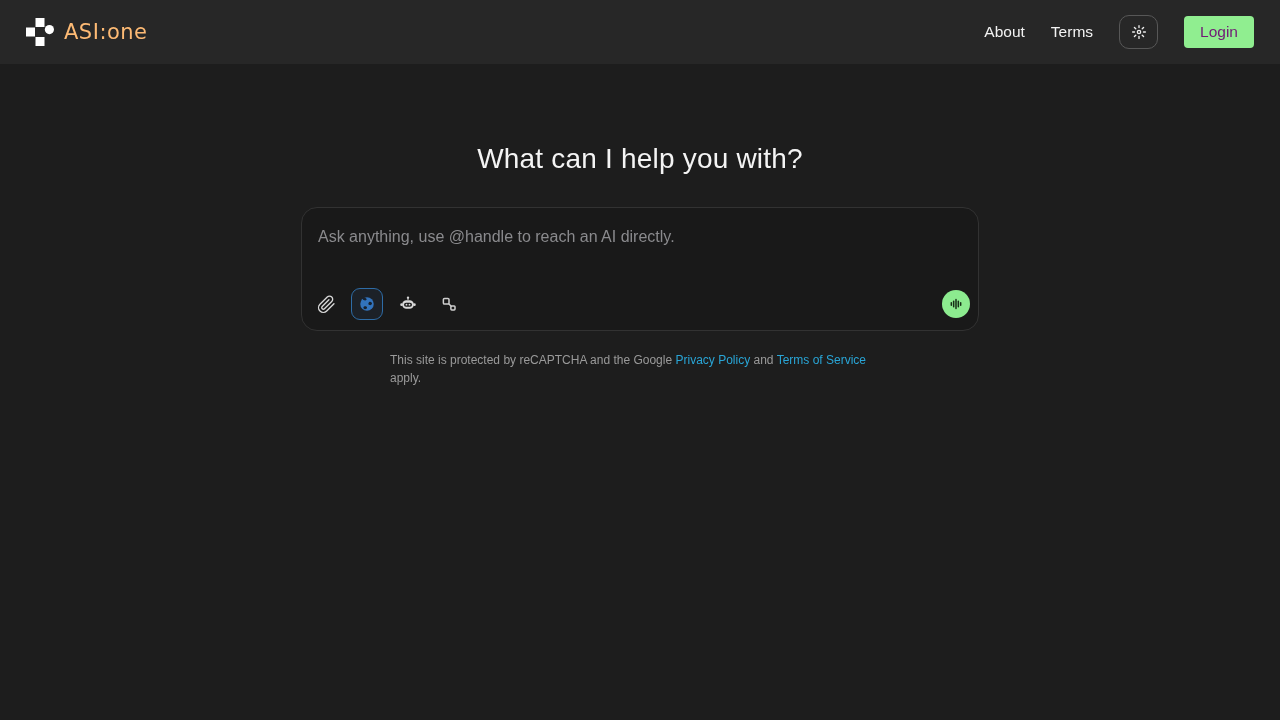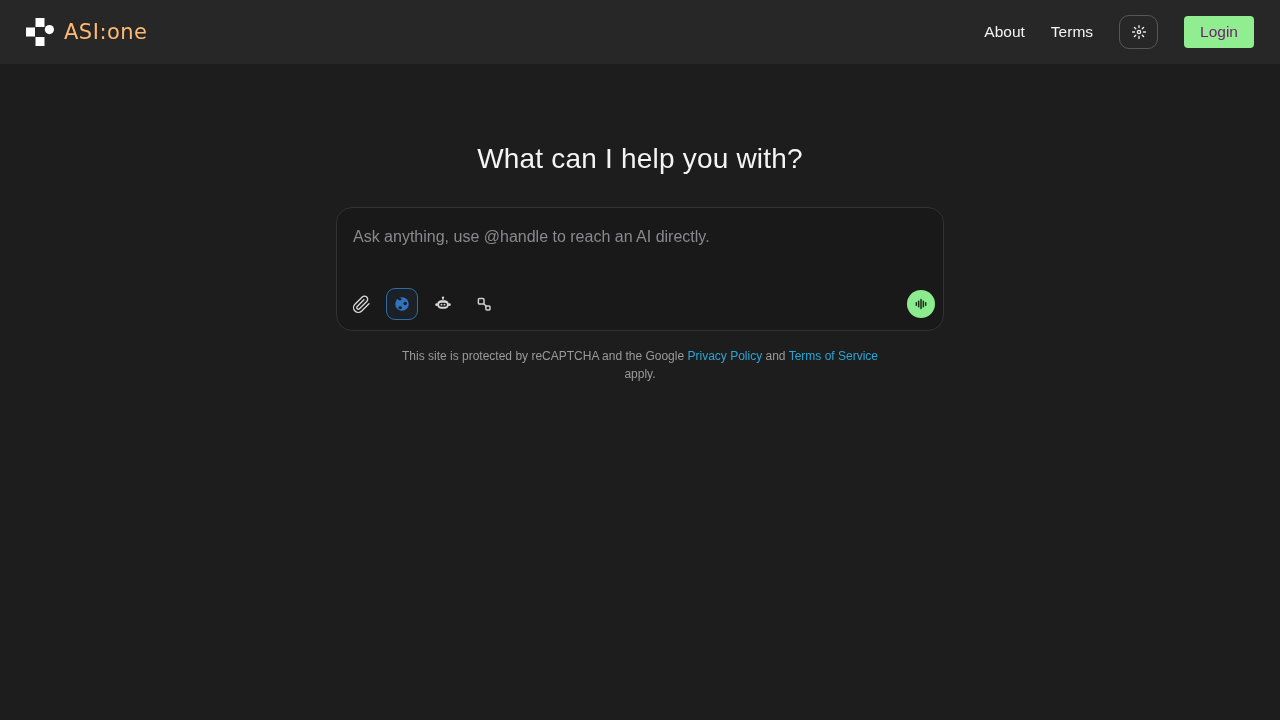--- a/index.html
+++ b/index.html
@@ -73,23 +73,23 @@
   .heading {
     margin-top: 78px;
     font-size: 28px;
     line-height: 34px;
     font-weight: 500;
     letter-spacing: 0.2px;
     color: #f4f4f4;
   }
 
   .composer {
-    width: 608px;
+    width: 678px;
     height: 124px;
-    margin: 31px auto 16px;
+    margin: 31px auto 9px;
     background: #191919;
     border: 1px solid #323232;
     border-radius: 16px;
     position: relative;
     text-align: left;
   }
   .composer-input {
     display: block;
     width: 100%;
     height: 62px;
@@ -136,25 +136,25 @@
     border: none;
     background: #8ceb8f;
     display: flex;
     align-items: center;
     justify-content: center;
     cursor: pointer;
   }
 
   .recaptcha {
     width: 500px;
-    margin: 9px auto 0;
+    margin: 20px auto 0;
     font-size: 12px;
     line-height: 1.5;
     color: #9a9a9a;
-    text-align: center;
+    text-align: left;
   }
   .recaptcha a {
     color: #29a5d6;
     text-decoration: none;
     cursor: pointer;
   }
 </style>
 </head>
 <body>
 

